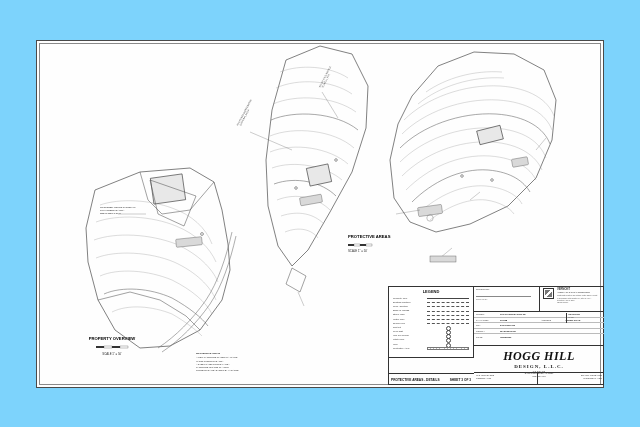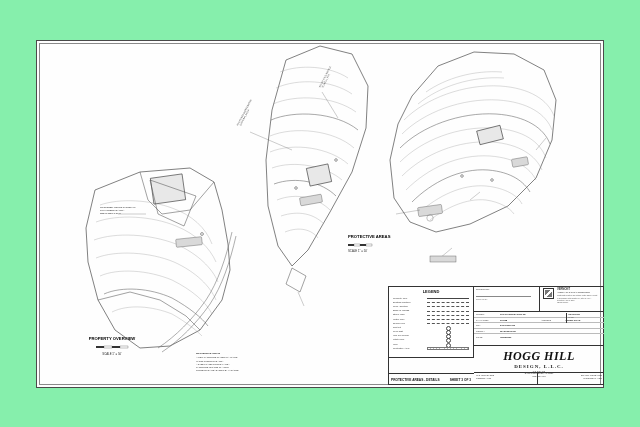--- a/index.html
+++ b/index.html
@@ -10,21 +10,21 @@
   body {
     width: 640px;
     height: 427px;
     overflow: hidden;
     font-family: "Liberation Sans", sans-serif;
   }
   #sheet {
     position: relative;
     width: 640px;
     height: 427px;
-    background: #86efac;
+    background: #7dd3fc;
     text-decoration: underline;
   }
   
   .sheet-border {
     position: absolute;
     left: 36px;
     top: 40px;
     width: 568px;
     height: 348px;
     border: 1px solid #4a4a4a;

